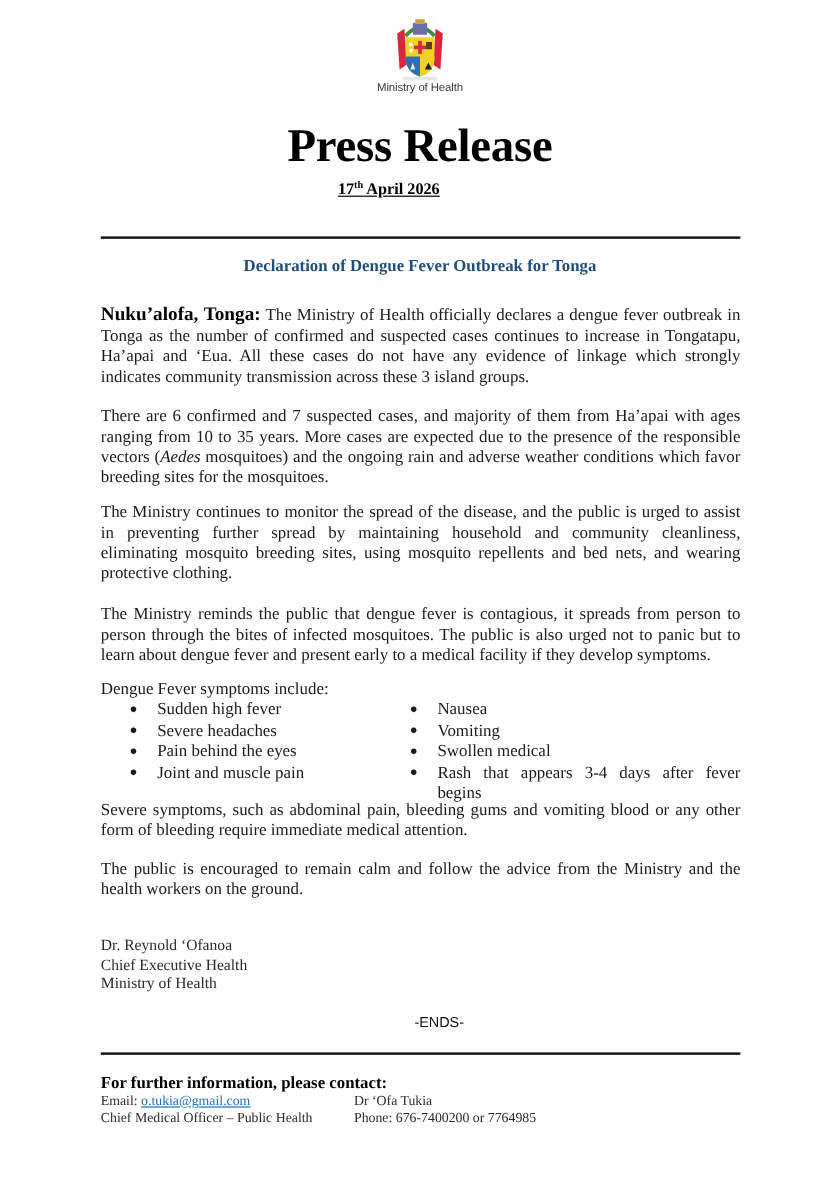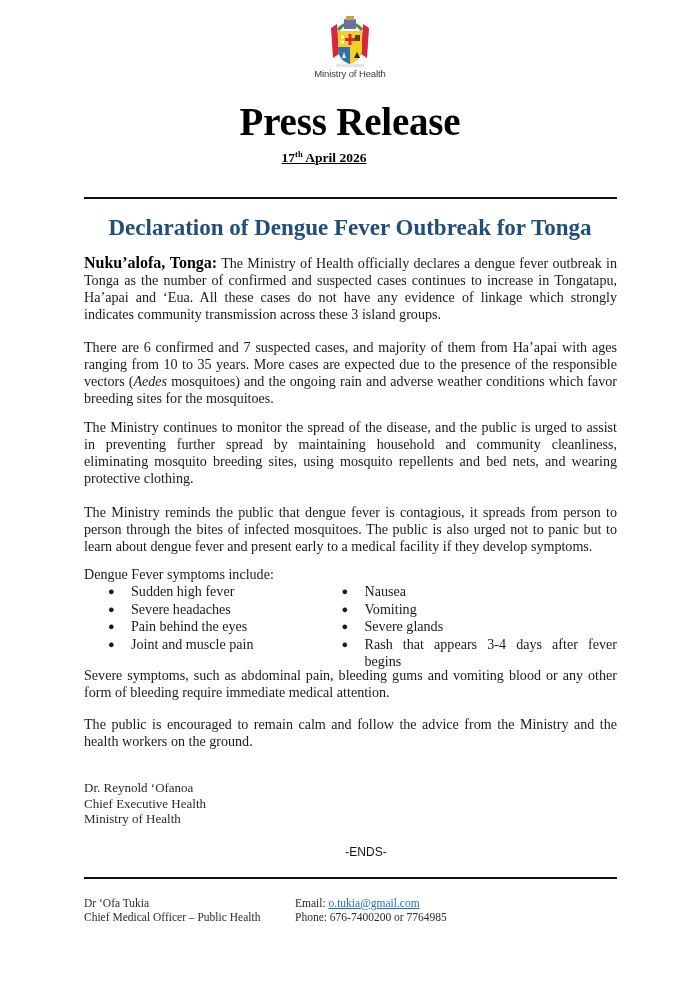--- a/index.html
+++ b/index.html
@@ -11,21 +11,21 @@
     .logo-caption { font-family: "Liberation Sans", "DejaVu Sans", sans-serif; font-size: 9.5px; color: #3a3a3a; margin-top: 0px; letter-spacing: -0.1px; }
 
     .title { position: absolute; left: 0; width: 700px; top: 99px; text-align: center; font-weight: bold; font-size: 39px; color: #000; letter-spacing: -0.2px; }
     .date { position: absolute; left: 0; width: 648px; top: 150px; text-align: center; font-weight: bold; font-size: 13.5px; color: #000; text-decoration: underline; }
     .date sup { font-size: 8.5px; vertical-align: 5px; line-height: 0; }
 
     .rule { position: absolute; left: 84px; width: 533px; height: 2px; background: #111; }
     .rule.top { top: 197px; }
     .rule.bottom { top: 877px; }
 
-    .headline { position: absolute; left: 0; width: 700px; top: 215px; text-align: center; font-weight: bold; font-size: 23px; color: #1f4e79; }
+    .headline { position: absolute; left: 0; width: 700px; top: 215px; text-align: center; font-weight: bold; font-size: 14px; color: #1f4e79; }
 
     .body { position: absolute; left: 84px; width: 533px; font-size: 14.1px; line-height: 17px; text-align: justify; color: #1a1a1a; }
     .body p { margin: 0; }
     .lead { font-weight: bold; font-size: 16px; color: #000; }
     .p1 { top: 254px; }
     .p2 { top: 339px; }
     .p3 { top: 419px; }
     .p4 { top: 504px; }
     .symptoms { top: 566px; }
     .p5 { top: 667px; }
@@ -111,21 +111,21 @@
     <div class="sym-cols">
       <ul class="sym-col left">
         <li><span class="bullet">●</span><span>Sudden high fever</span></li>
         <li><span class="bullet">●</span><span>Severe headaches</span></li>
         <li><span class="bullet">●</span><span>Pain behind the eyes</span></li>
         <li><span class="bullet">●</span><span>Joint and muscle pain</span></li>
       </ul>
       <ul class="sym-col right">
         <li><span class="bullet">●</span><span>Nausea</span></li>
         <li><span class="bullet">●</span><span>Vomiting</span></li>
-        <li><span class="bullet">●</span><span>Severe glands</span></li>
+        <li><span class="bullet">●</span><span>Swollen medical</span></li>
         <li><span class="bullet">●</span><span>Rash that appears 3-4 days after fever begins</span></li>
       </ul>
     </div>
   </div>
 
   <div class="body p5">
     <p>Severe symptoms, such as abdominal pain, bleeding gums and vomiting blood or any other form of bleeding require immediate medical attention.</p>
   </div>
 
   <div class="body p6">
@@ -136,21 +136,22 @@
     <div>Dr. Reynold ‘Ofanoa</div>
     <div>Chief Executive Health</div>
     <div>Ministry of Health</div>
   </div>
 
   <div class="ends">-ENDS-</div>
 
   <div class="rule bottom"></div>
 
   <div class="contact">
+    <div class="contact-head">For further information, please contact:</div>
     <div class="contact-grid">
+      <div><span>Email: </span><a>o.tukia@gmail.com</a></div>
       <div>Dr ‘Ofa Tukia</div>
-      <div><span>Email: </span><a>o.tukia@gmail.com</a></div>
       <div>Chief Medical Officer – Public Health</div>
       <div><span>Phone: </span><span>676-7400200 or 7764985</span></div>
     </div>
   </div>
 
 </div>
 
 </body></html>

